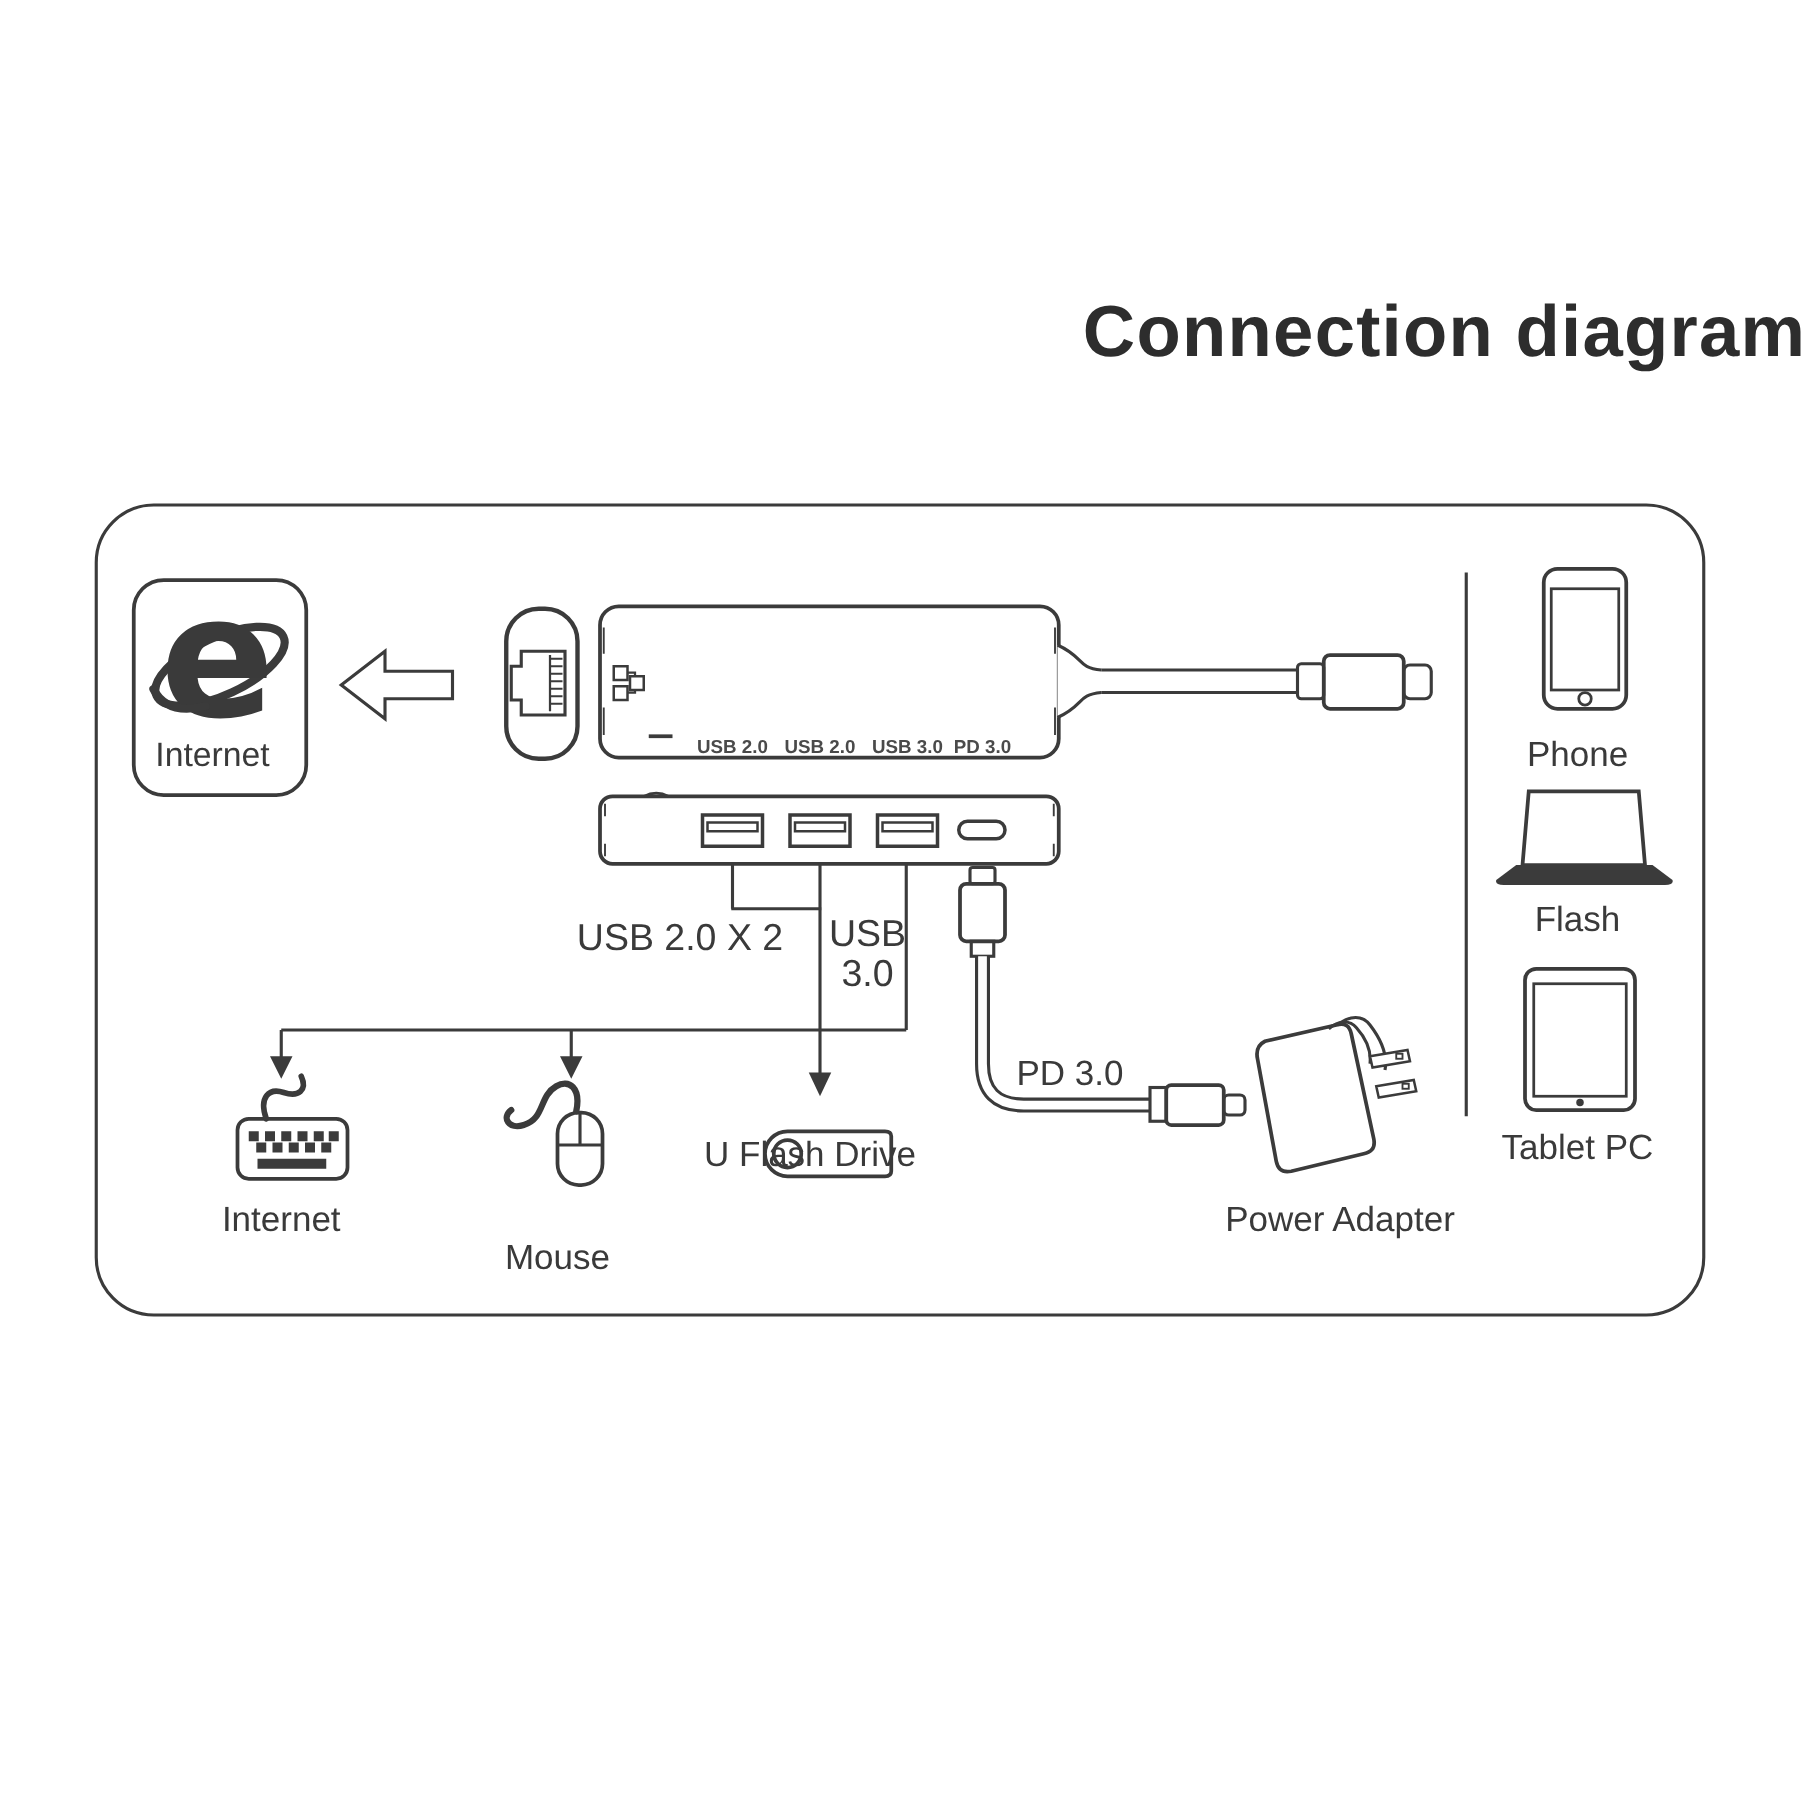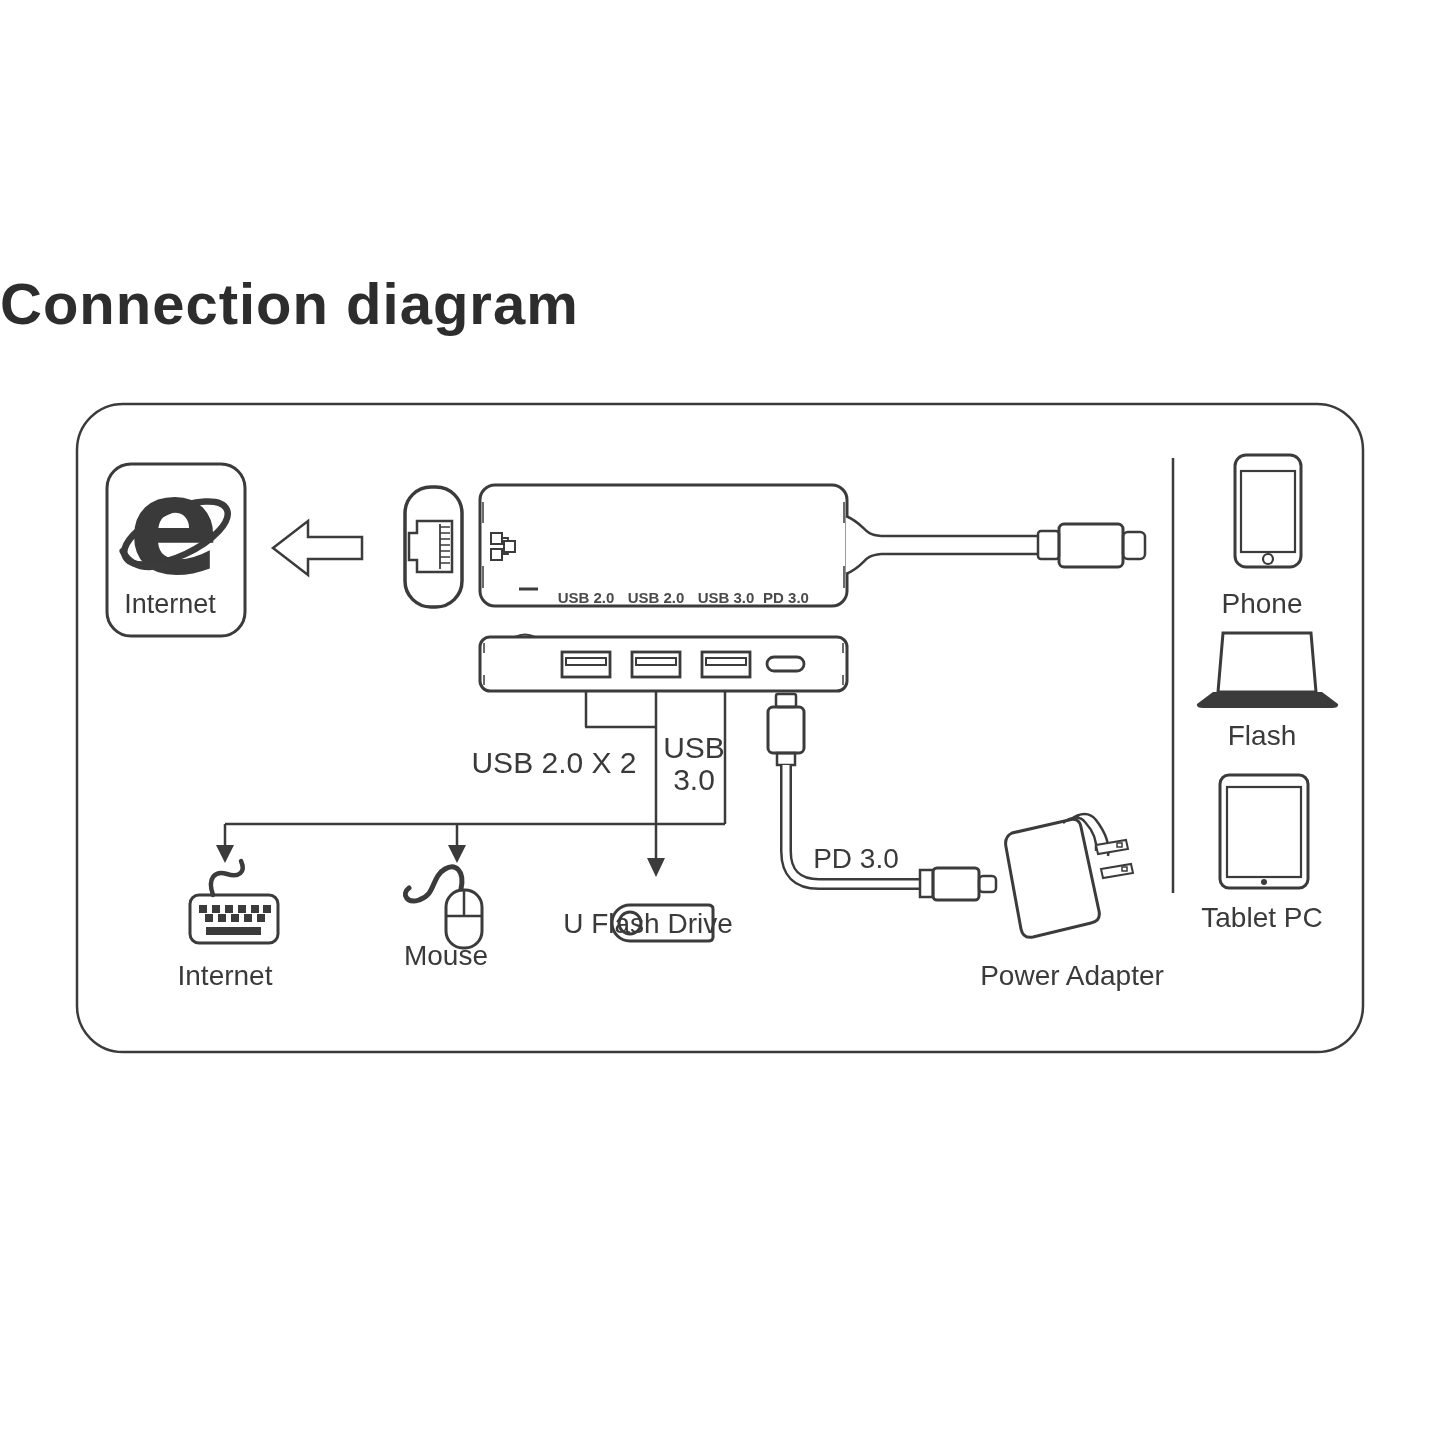--- a/index.html
+++ b/index.html
@@ -2,22 +2,22 @@
 <html><head>
 <meta charset="utf-8">
 <style>
   html,body{margin:0;padding:0;background:#ffffff;}
   #canvas{
     position:relative;width:1445px;height:1445px;background:#ffffff;overflow:hidden;
     font-family:"Liberation Sans", sans-serif;color:#3a3a3a;
   }
   .lbl{position:absolute;text-align:center;color:#3a3a3a;font-size:28px;line-height:1.15;}
   #title{
-    position:absolute;left:0;right:0;top:232px;text-align:left;
-    font-size:58px;font-weight:600;letter-spacing:1px;color:#2d2d2d;margin-top:38px;
+    position:absolute;left:0;right:0;top:232px;text-align:right;
+    font-size:58px;font-weight:600;letter-spacing:1px;color:#2d2d2d;
   }
   .plbl{font-size:15px;font-weight:700;color:#4a4a4a;letter-spacing:0;}
   .big{font-size:30px;}
   svg{position:absolute;left:0;top:0;}
   .wrap2{width:72px;}
 </style>
 </head>
 <body>
 
 <div id="canvas">
@@ -174,26 +174,26 @@
     </g>
   </svg>
 
   <div class="lbl" style="left:106px;top:589px;width:128px;font-size:27px;">Internet</div>
 
   <div class="lbl plbl" style="left:551px;top:589px;width:70px;">USB 2.0</div>
   <div class="lbl plbl" style="left:621px;top:589px;width:70px;">USB 2.0</div>
   <div class="lbl plbl" style="left:691px;top:589px;width:70px;">USB 3.0</div>
   <div class="lbl plbl" style="left:751px;top:589px;width:70px;">PD 3.0</div>
 
-  <div class="lbl big" style="left:454px;top:734px;width:200px;margin-top:12px;">USB 2.0 X 2</div>
+  <div class="lbl big" style="left:444px;top:734px;width:200px;">USB 2.0 X 2</div>
   <div class="lbl big wrap2" style="left:658px;top:732px;line-height:1.05;">USB 3.0</div>
   <div class="lbl" style="left:806px;top:843px;width:100px;">PD 3.0</div>
 
   <div class="lbl" style="left:145px;top:960px;width:160px;">Internet</div>
-  <div class="lbl" style="left:366px;top:940px;width:160px;">Mouse</div>
+  <div class="lbl" style="left:366px;top:990px;width:160px;">Mouse</div>
   <div class="lbl" style="left:548px;top:908px;width:200px;">U Flash Drive</div>
   <div class="lbl" style="left:972px;top:960px;width:200px;">Power Adapter</div>
 
   <div class="lbl" style="left:1187px;top:588px;width:150px;">Phone</div>
   <div class="lbl" style="left:1187px;top:720px;width:150px;">Flash</div>
   <div class="lbl" style="left:1187px;top:902px;width:150px;">Tablet PC</div>
 
 </div>
 
 </body></html>

